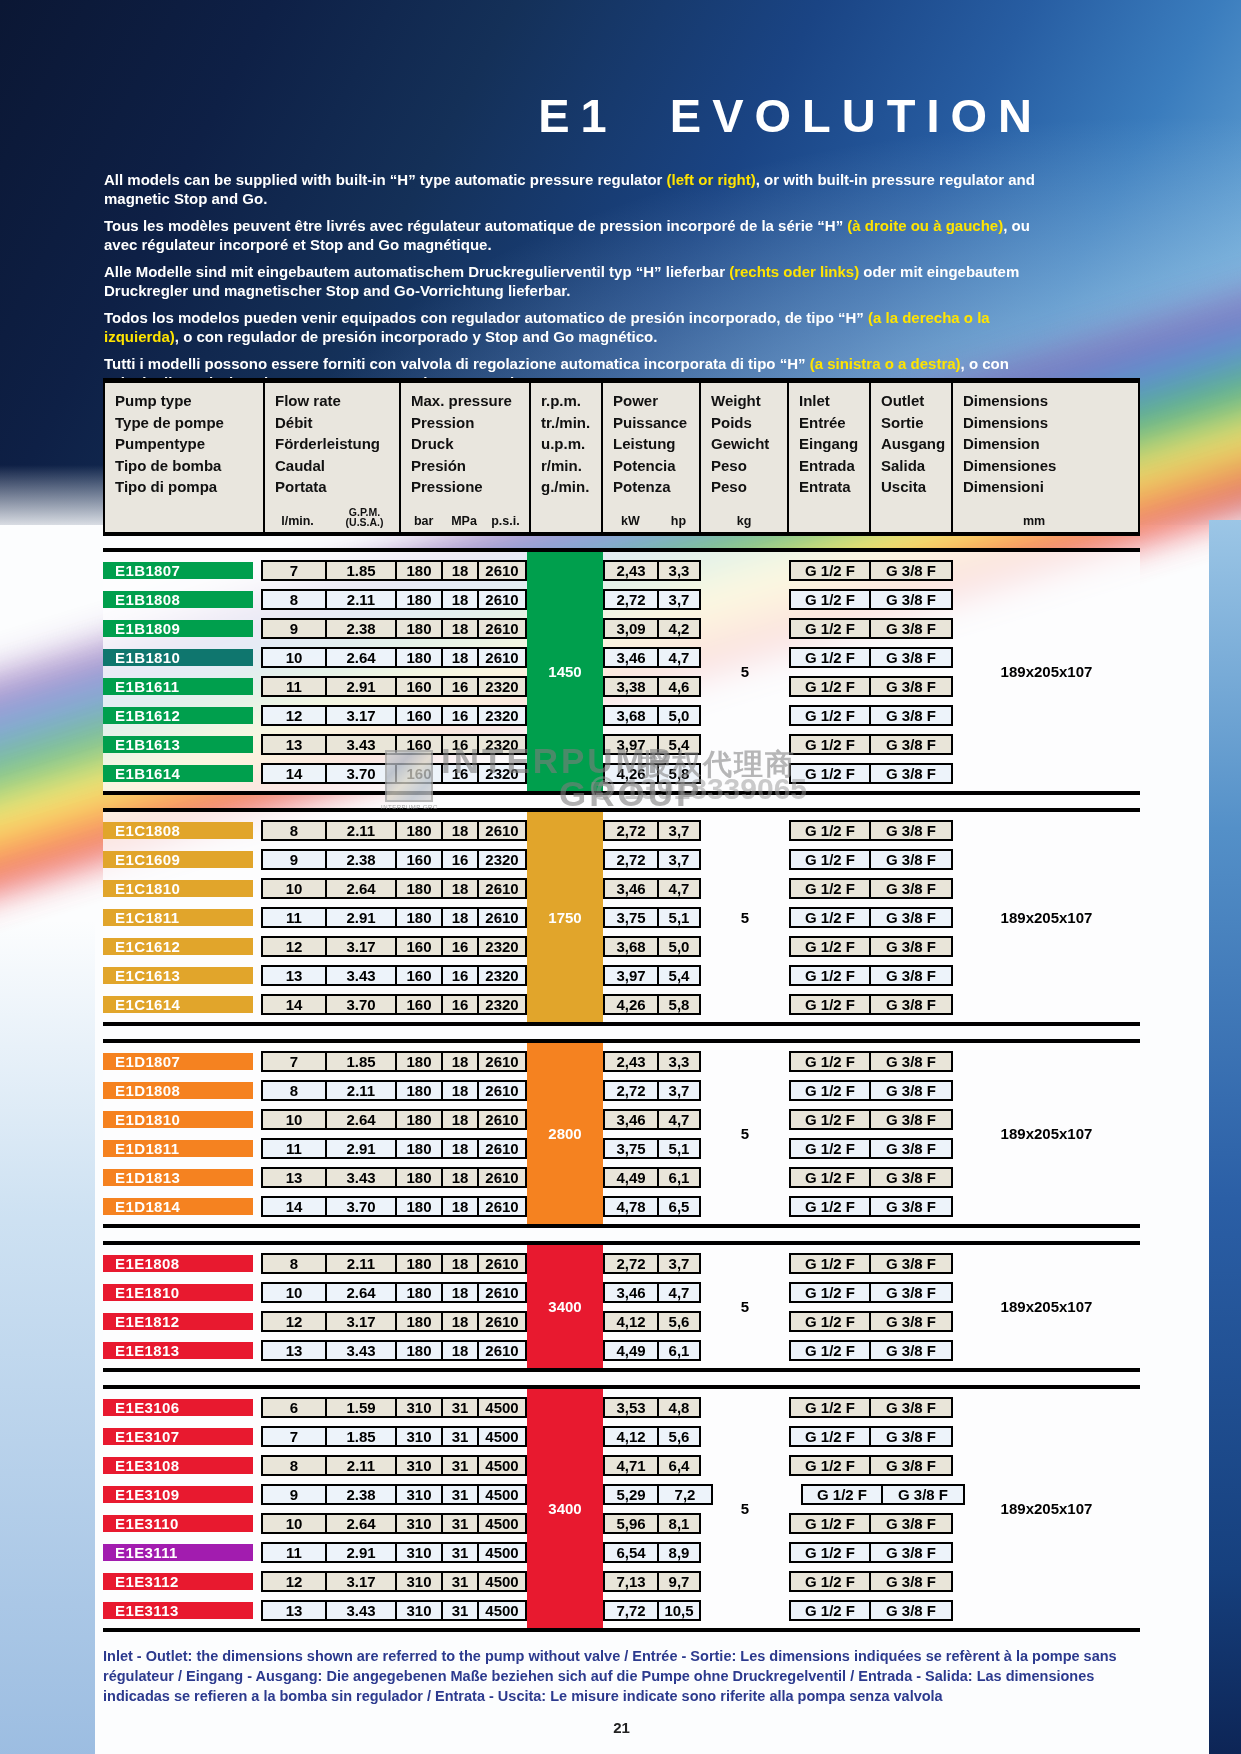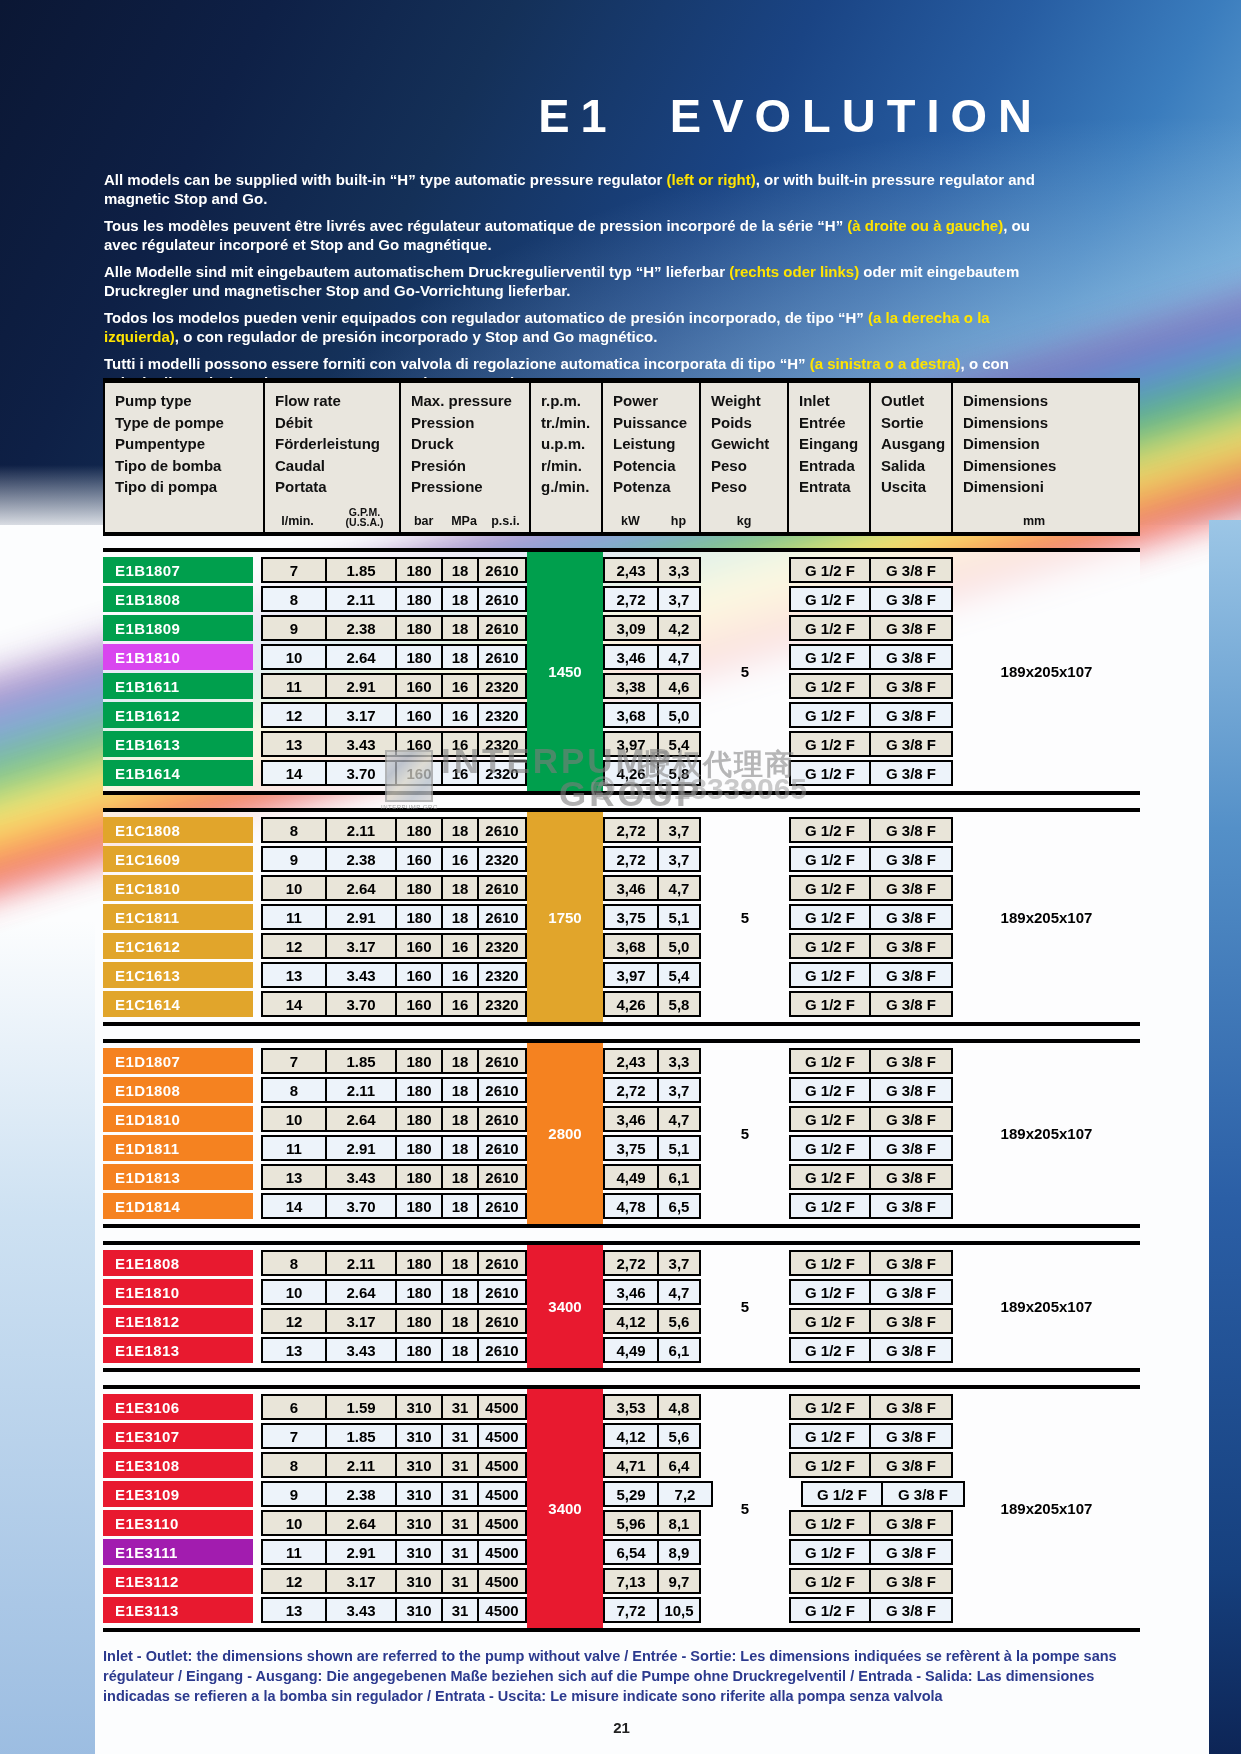--- a/index.html
+++ b/index.html
@@ -37,21 +37,21 @@
   .thead{display:flex;background:#e9e6de;border:2px solid #000;border-top-width:5px;border-bottom-width:4px;height:158px;}
   .hgroup{position:relative;border-left:2px solid #000;padding:7px 4px 4px 10px;flex-shrink:0;}
   .hgroup:first-child{border-left:none;}
   .hlines{font-size:15px;font-weight:bold;line-height:21.5px;color:#111;white-space:nowrap;}
   .hunits{position:absolute;left:0;right:0;bottom:5px;display:flex;align-items:flex-end;}
   .hunit{font-size:12.5px;font-weight:bold;text-align:center;line-height:12px;color:#111;}
   .hunit-sm{font-size:10.5px;line-height:10px;}
   .blocks{margin-top:12px;}
   .block{position:relative;border-top:4px solid #000;border-bottom:4px solid #000;
     padding:2px 0;margin-bottom:13px;background:rgba(252,253,254,.8);}
-  .trow{display:flex;height:26px;margin:3px 0;}
+  .trow{display:flex;height:26px;margin:3px 0;align-items:center;}
   .cell{display:flex;align-items:center;justify-content:center;font-weight:bold;font-size:15px;color:#000;flex-shrink:0;}
   .namecell{width:150px;margin-right:8px;color:#fff;justify-content:flex-start;padding-left:12px;letter-spacing:.4px;}
   .datacell{border:2px solid #000;}
   .spacer{flex-shrink:0;}
   .overlay{position:absolute;top:0;bottom:0;display:flex;align-items:center;justify-content:center;
     font-weight:bold;font-size:15px;}
   .rpm-overlay{left:424px;width:76px;color:#fff;}
   .wt-overlay{left:598px;width:88px;color:#000;}
   .dims-overlay{left:850px;right:0;color:#000;}
 
@@ -255,21 +255,21 @@
             <div class="cell datacell" style="width: 50px; margin-left: -2px; background: rgba(232, 228, 216, 0.97);">2610</div>
             <div class="spacer" style="width: 76px;"></div>
             <div class="cell datacell" style="width: 56px; background: rgba(232, 228, 216, 0.97);">3,09</div>
             <div class="cell datacell" style="width: 44px; margin-left: -2px; background: rgba(232, 228, 216, 0.97);">4,2</div>
             <div class="spacer" style="width: 88px;"></div>
             <div class="cell datacell" style="width: 82px; background: rgba(232, 228, 216, 0.97);">G 1/2 F</div>
             <div class="cell datacell" style="width: 84px; margin-left: -2px; background: rgba(232, 228, 216, 0.97);">G 3/8 F</div>
             <div class="spacer" style="flex: 1 1 0%;"></div>
           </div>
           <div class="trow">
-            <div class="cell namecell" style="background: #d946ef;">E1B1810</div>
+            <div class="cell namecell" style="background: #0f766e;">E1B1810</div>
             <div class="cell datacell" style="width: 66px; background: rgba(236, 243, 250, 0.97);">10</div>
             <div class="cell datacell" style="width: 72px; margin-left: -2px; background: rgba(236, 243, 250, 0.97);">2.64</div>
             <div class="cell datacell" style="width: 48px; margin-left: -2px; background: rgba(236, 243, 250, 0.97);">180</div>
             <div class="cell datacell" style="width: 38px; margin-left: -2px; background: rgba(236, 243, 250, 0.97);">18</div>
             <div class="cell datacell" style="width: 50px; margin-left: -2px; background: rgba(236, 243, 250, 0.97);">2610</div>
             <div class="spacer" style="width: 76px;"></div>
             <div class="cell datacell" style="width: 56px; background: rgba(236, 243, 250, 0.97);">3,46</div>
             <div class="cell datacell" style="width: 44px; margin-left: -2px; background: rgba(236, 243, 250, 0.97);">4,7</div>
             <div class="spacer" style="width: 88px;"></div>
             <div class="cell datacell" style="width: 82px; background: rgba(236, 243, 250, 0.97);">G 1/2 F</div>

